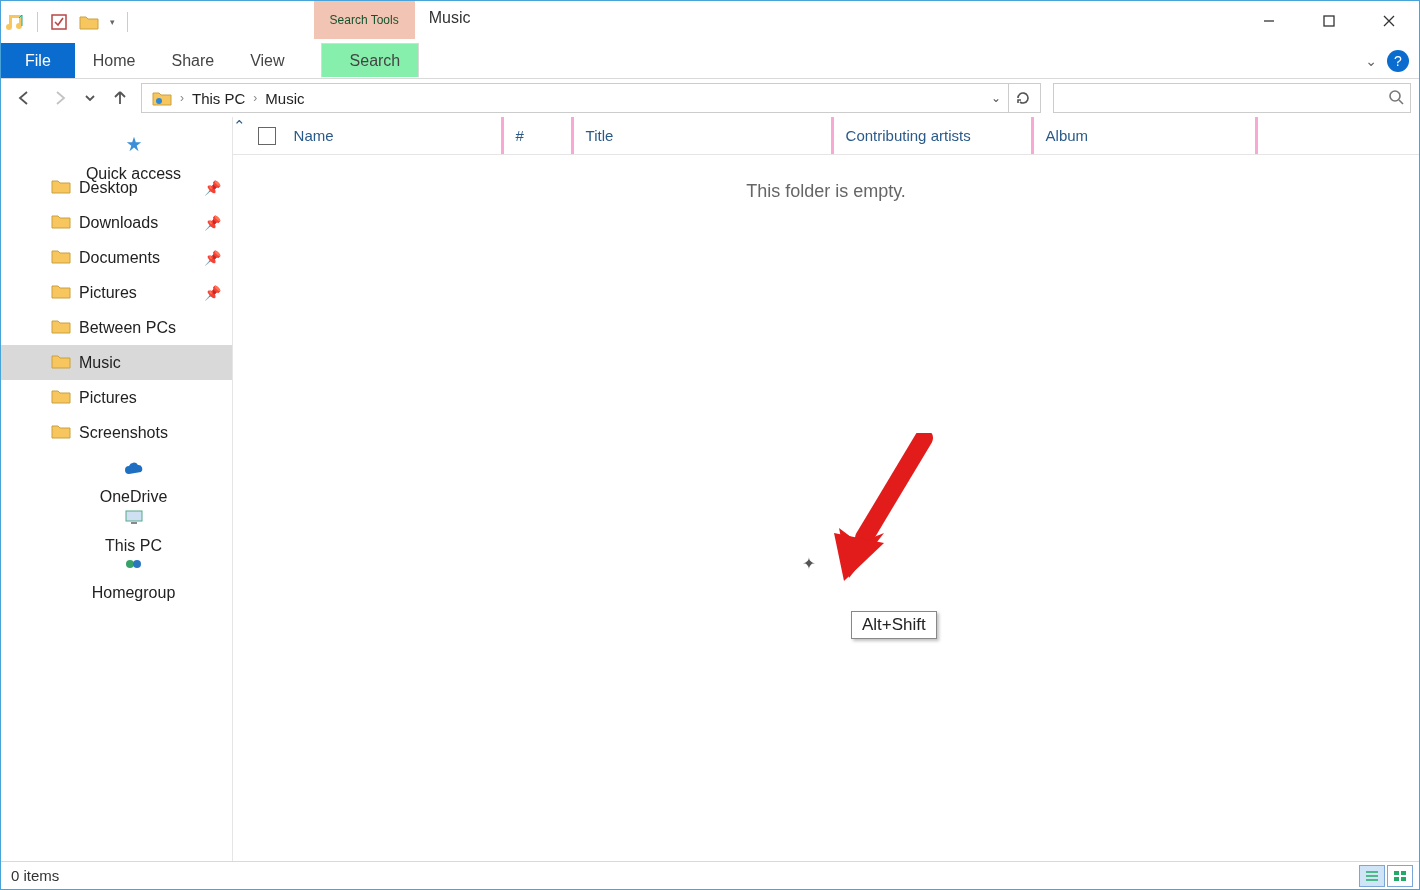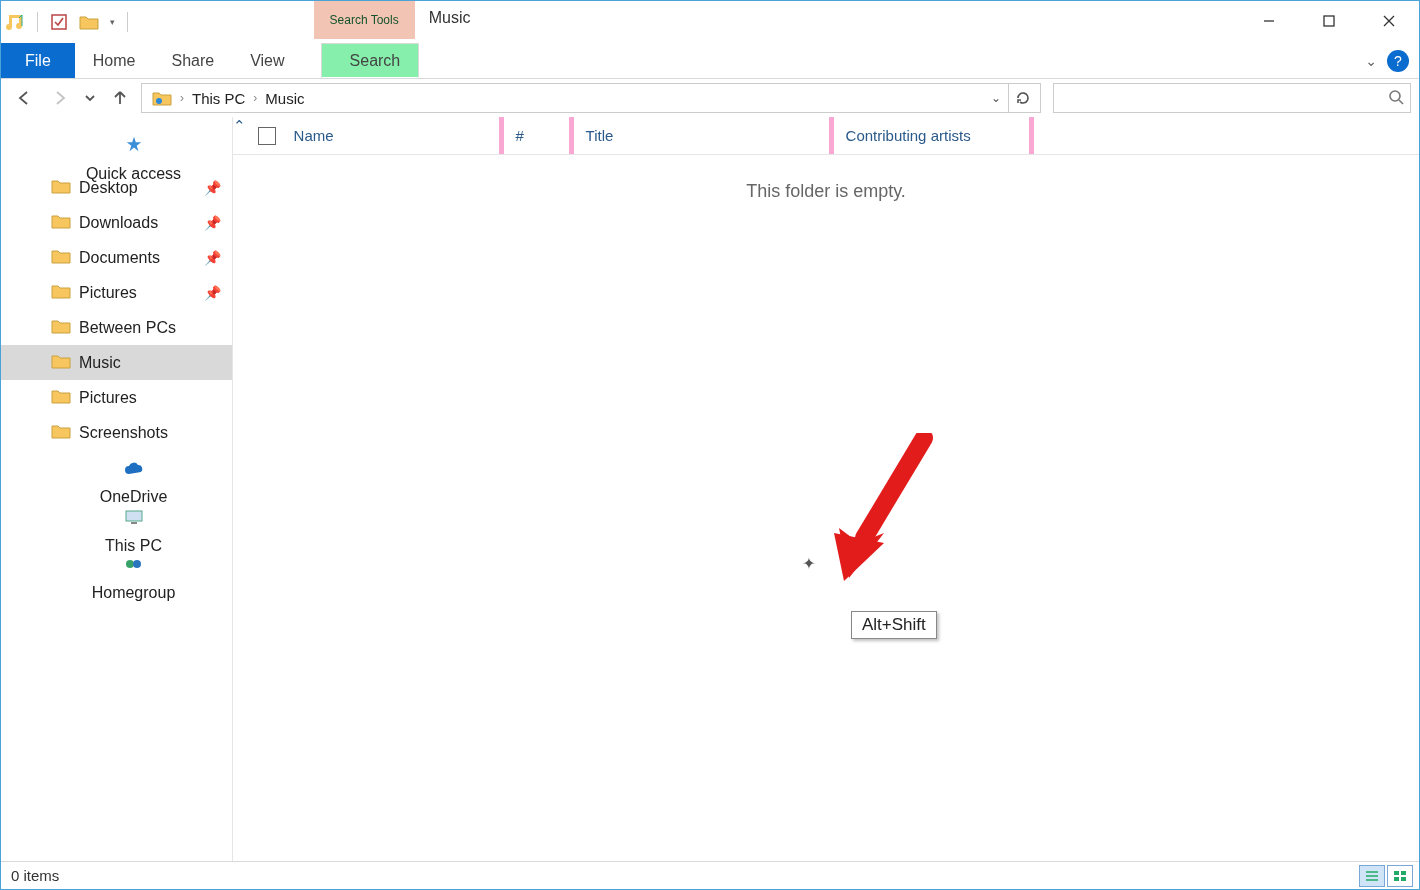--- a/index.html
+++ b/index.html
@@ -47,21 +47,21 @@
 .sidebar { width: 232px; border-right:1px solid #e5e5e5; padding-top: 18px; overflow:auto; background:#fff;}
 .side-group { margin-bottom: 12px; }
 .side-item { display:flex; align-items:center; height: 35px; font-size:16px; color:#222; padding-left:38px; position:relative; gap:8px;}
 .side-item.root { padding-left: 34px; font-size:16px;flex-direction:column;}
 .side-item.sub { padding-left: 50px;}
 .side-item.selected { background:#d9d9d9;}
 .pin { position:absolute; right:10px; color:#888; font-size:14px;}
 
 .main { flex:1; position:relative;}
 .cols { display:flex; border-bottom:1px solid #e5e5e5; height: 38px; align-items:stretch; color:#2a5a8a; font-size:15px;}
-.col { display:flex; align-items:center; padding:0 12px; border-right:5px solid #f9a8d4;}
+.col { display:flex; align-items:center; padding:0 12px; border-right:3px solid #f9a8d4;}
 .col.name { flex: 0 0 258px; }
 .col.num { flex: 0 0 70px; }
 .col.title { flex: 0 0 260px;}
 .col.artists { flex: 0 0 200px;}
 .col.album { flex:0 0 224px;}
 .col .chk { width:18px; height:18px; border:1.5px solid #666; margin-right:18px;}
 .empty-msg { text-align:center; color:#666; font-size:18px; margin-top:26px;}
 
 .cursor-star { position:absolute; left:576px; top:446px; transform:translate(-50%,-50%); color:#555; font-size:16px;}
 .arrow { position:absolute; left:596px; top:316px; }
@@ -309,20 +309,23 @@
       </div>
       <div class="col num">
           <span>#</span>
         </div>
       <div class="col title">
           <span>Title</span>
         </div>
       <div class="col artists">
           <span>Contributing artists</span>
         </div>
+      <div class="col album">
+          <span>Album</span>
+        </div>
     </div>
     <div class="empty-msg">This folder is empty.</div>
 
     <span class="cursor-star">✦</span>
     <div class="arrow">
       <svg width="110" height="150" viewBox="0 0 110 150">
           <path d="M95 5 L30 110 L55 100 L20 145 L10 95 L30 110 Z" fill="#e21b1b"></path>
           <path d="M95 5 L35 105" stroke="#e21b1b" stroke-width="18" stroke-linecap="round"></path>
           <polygon points="15,148 55,110 5,100" fill="#e21b1b"></polygon>
         </svg>

